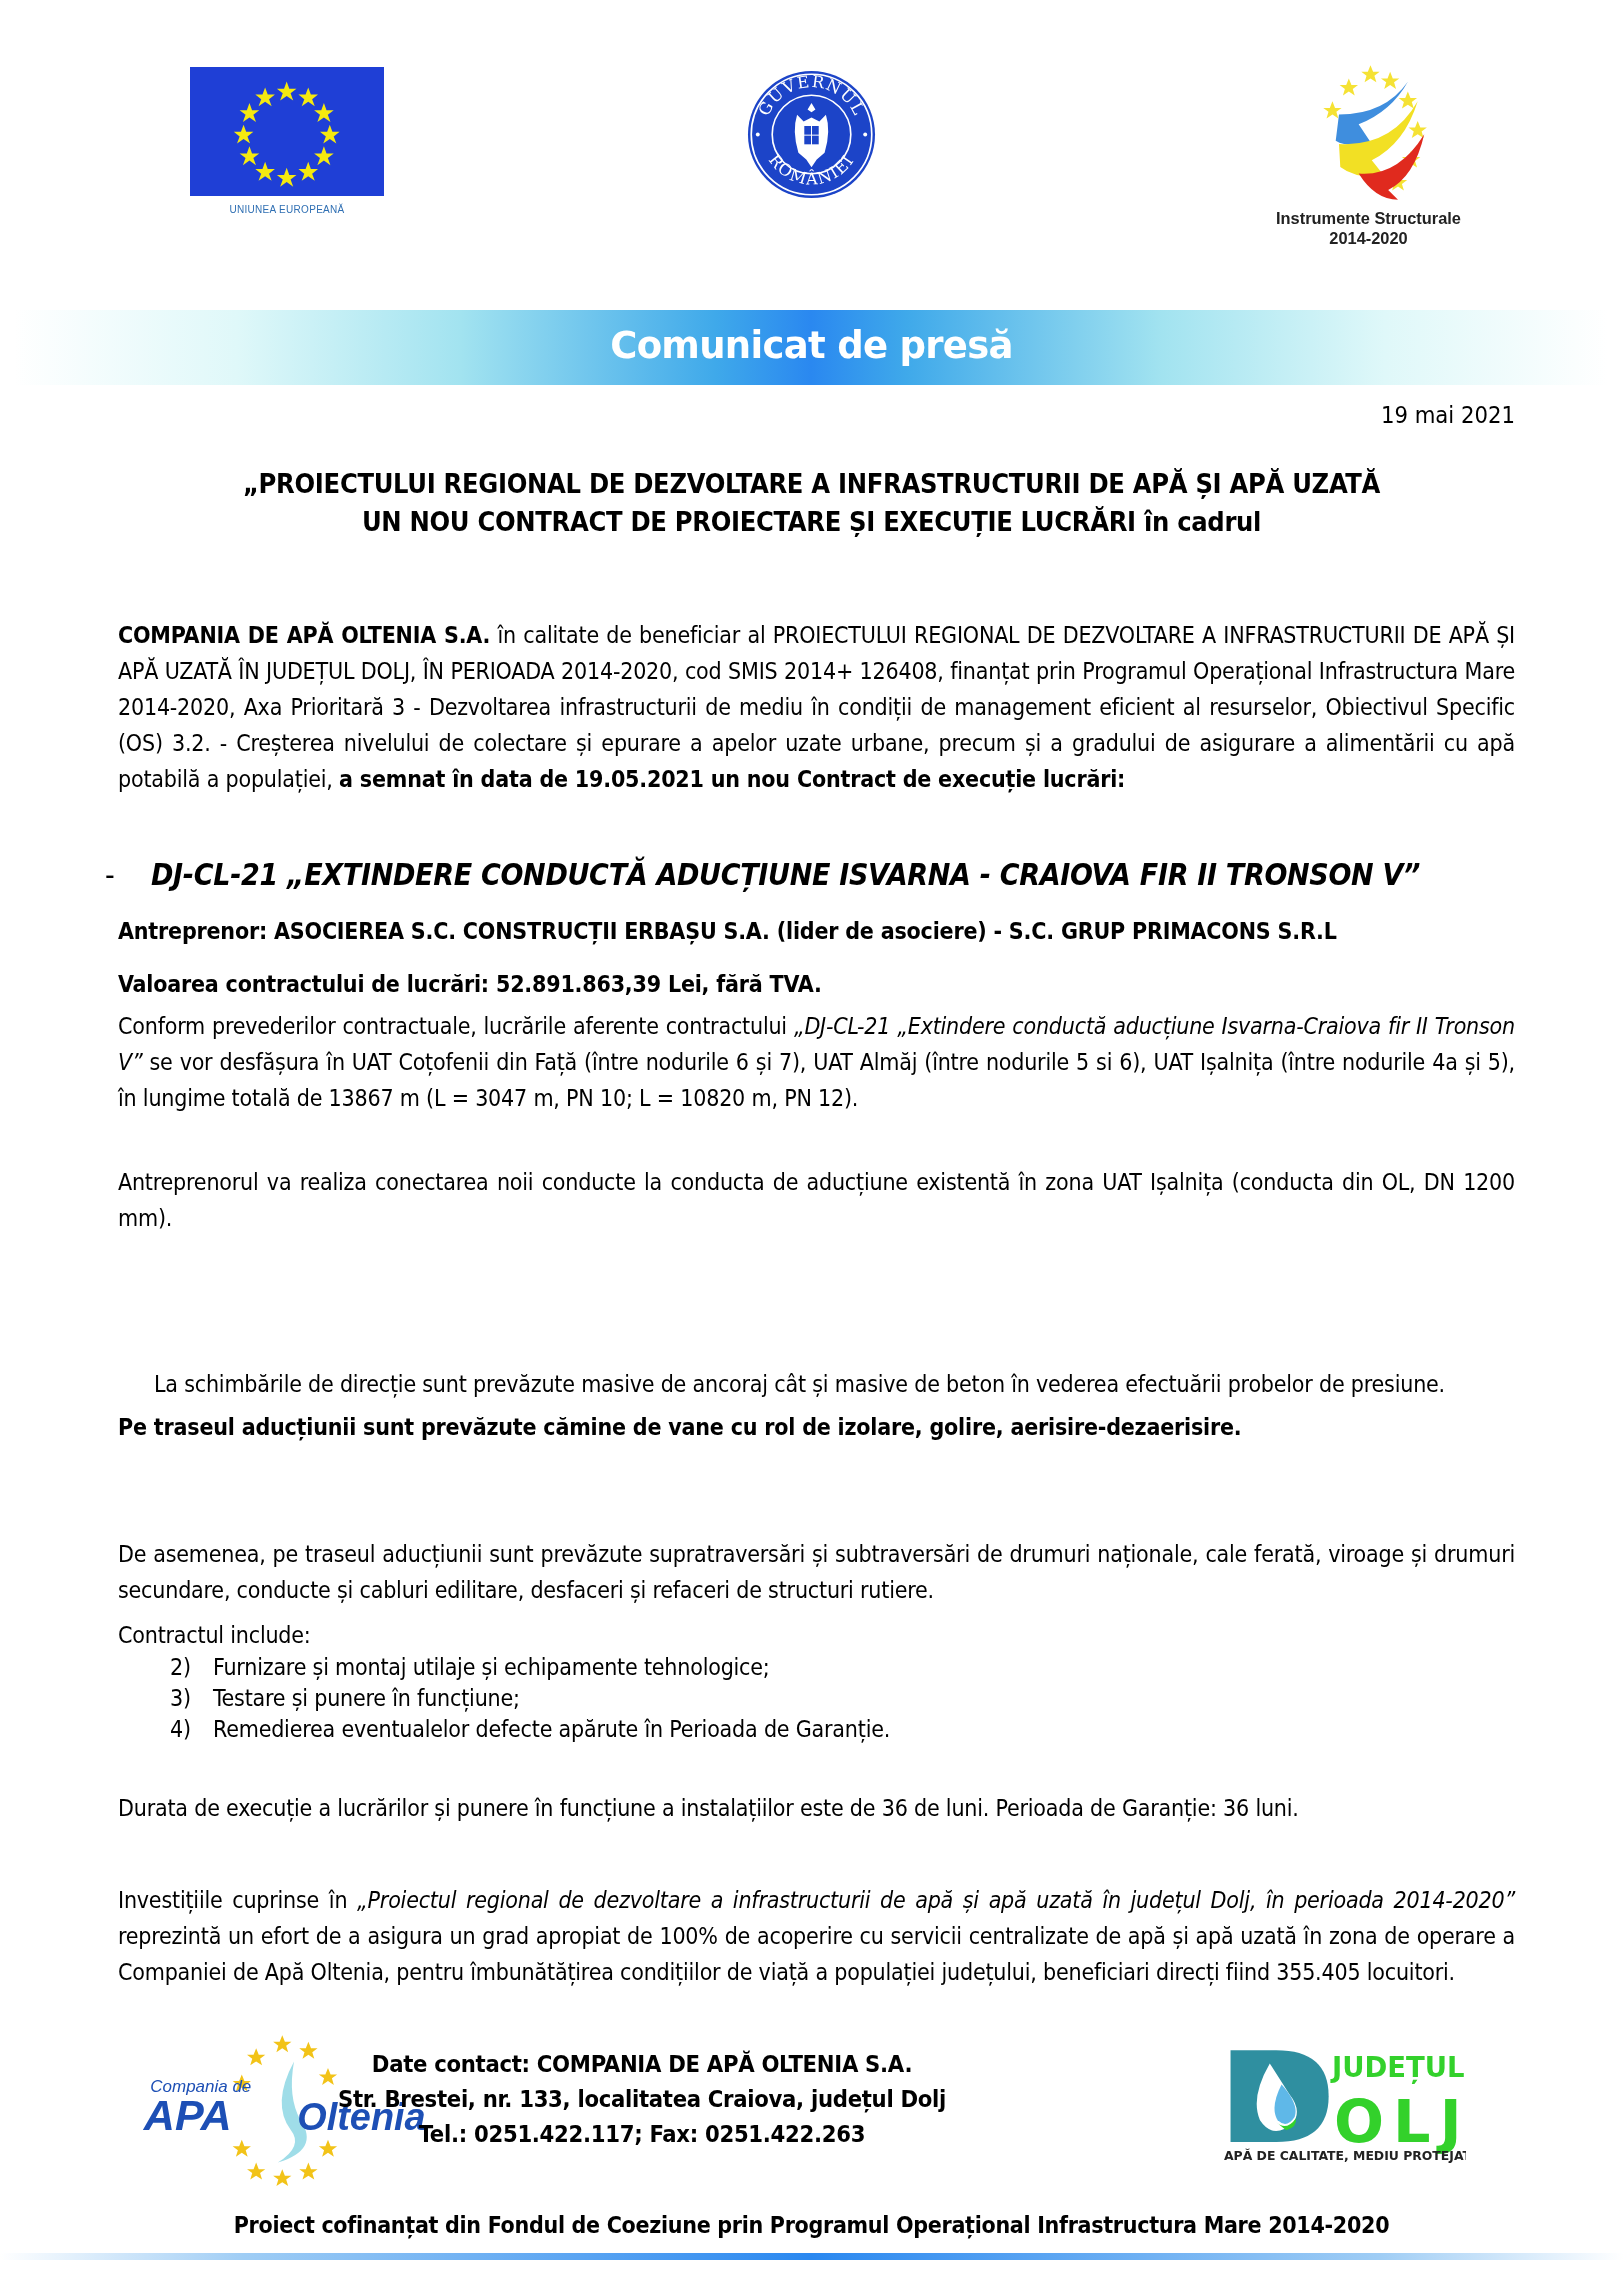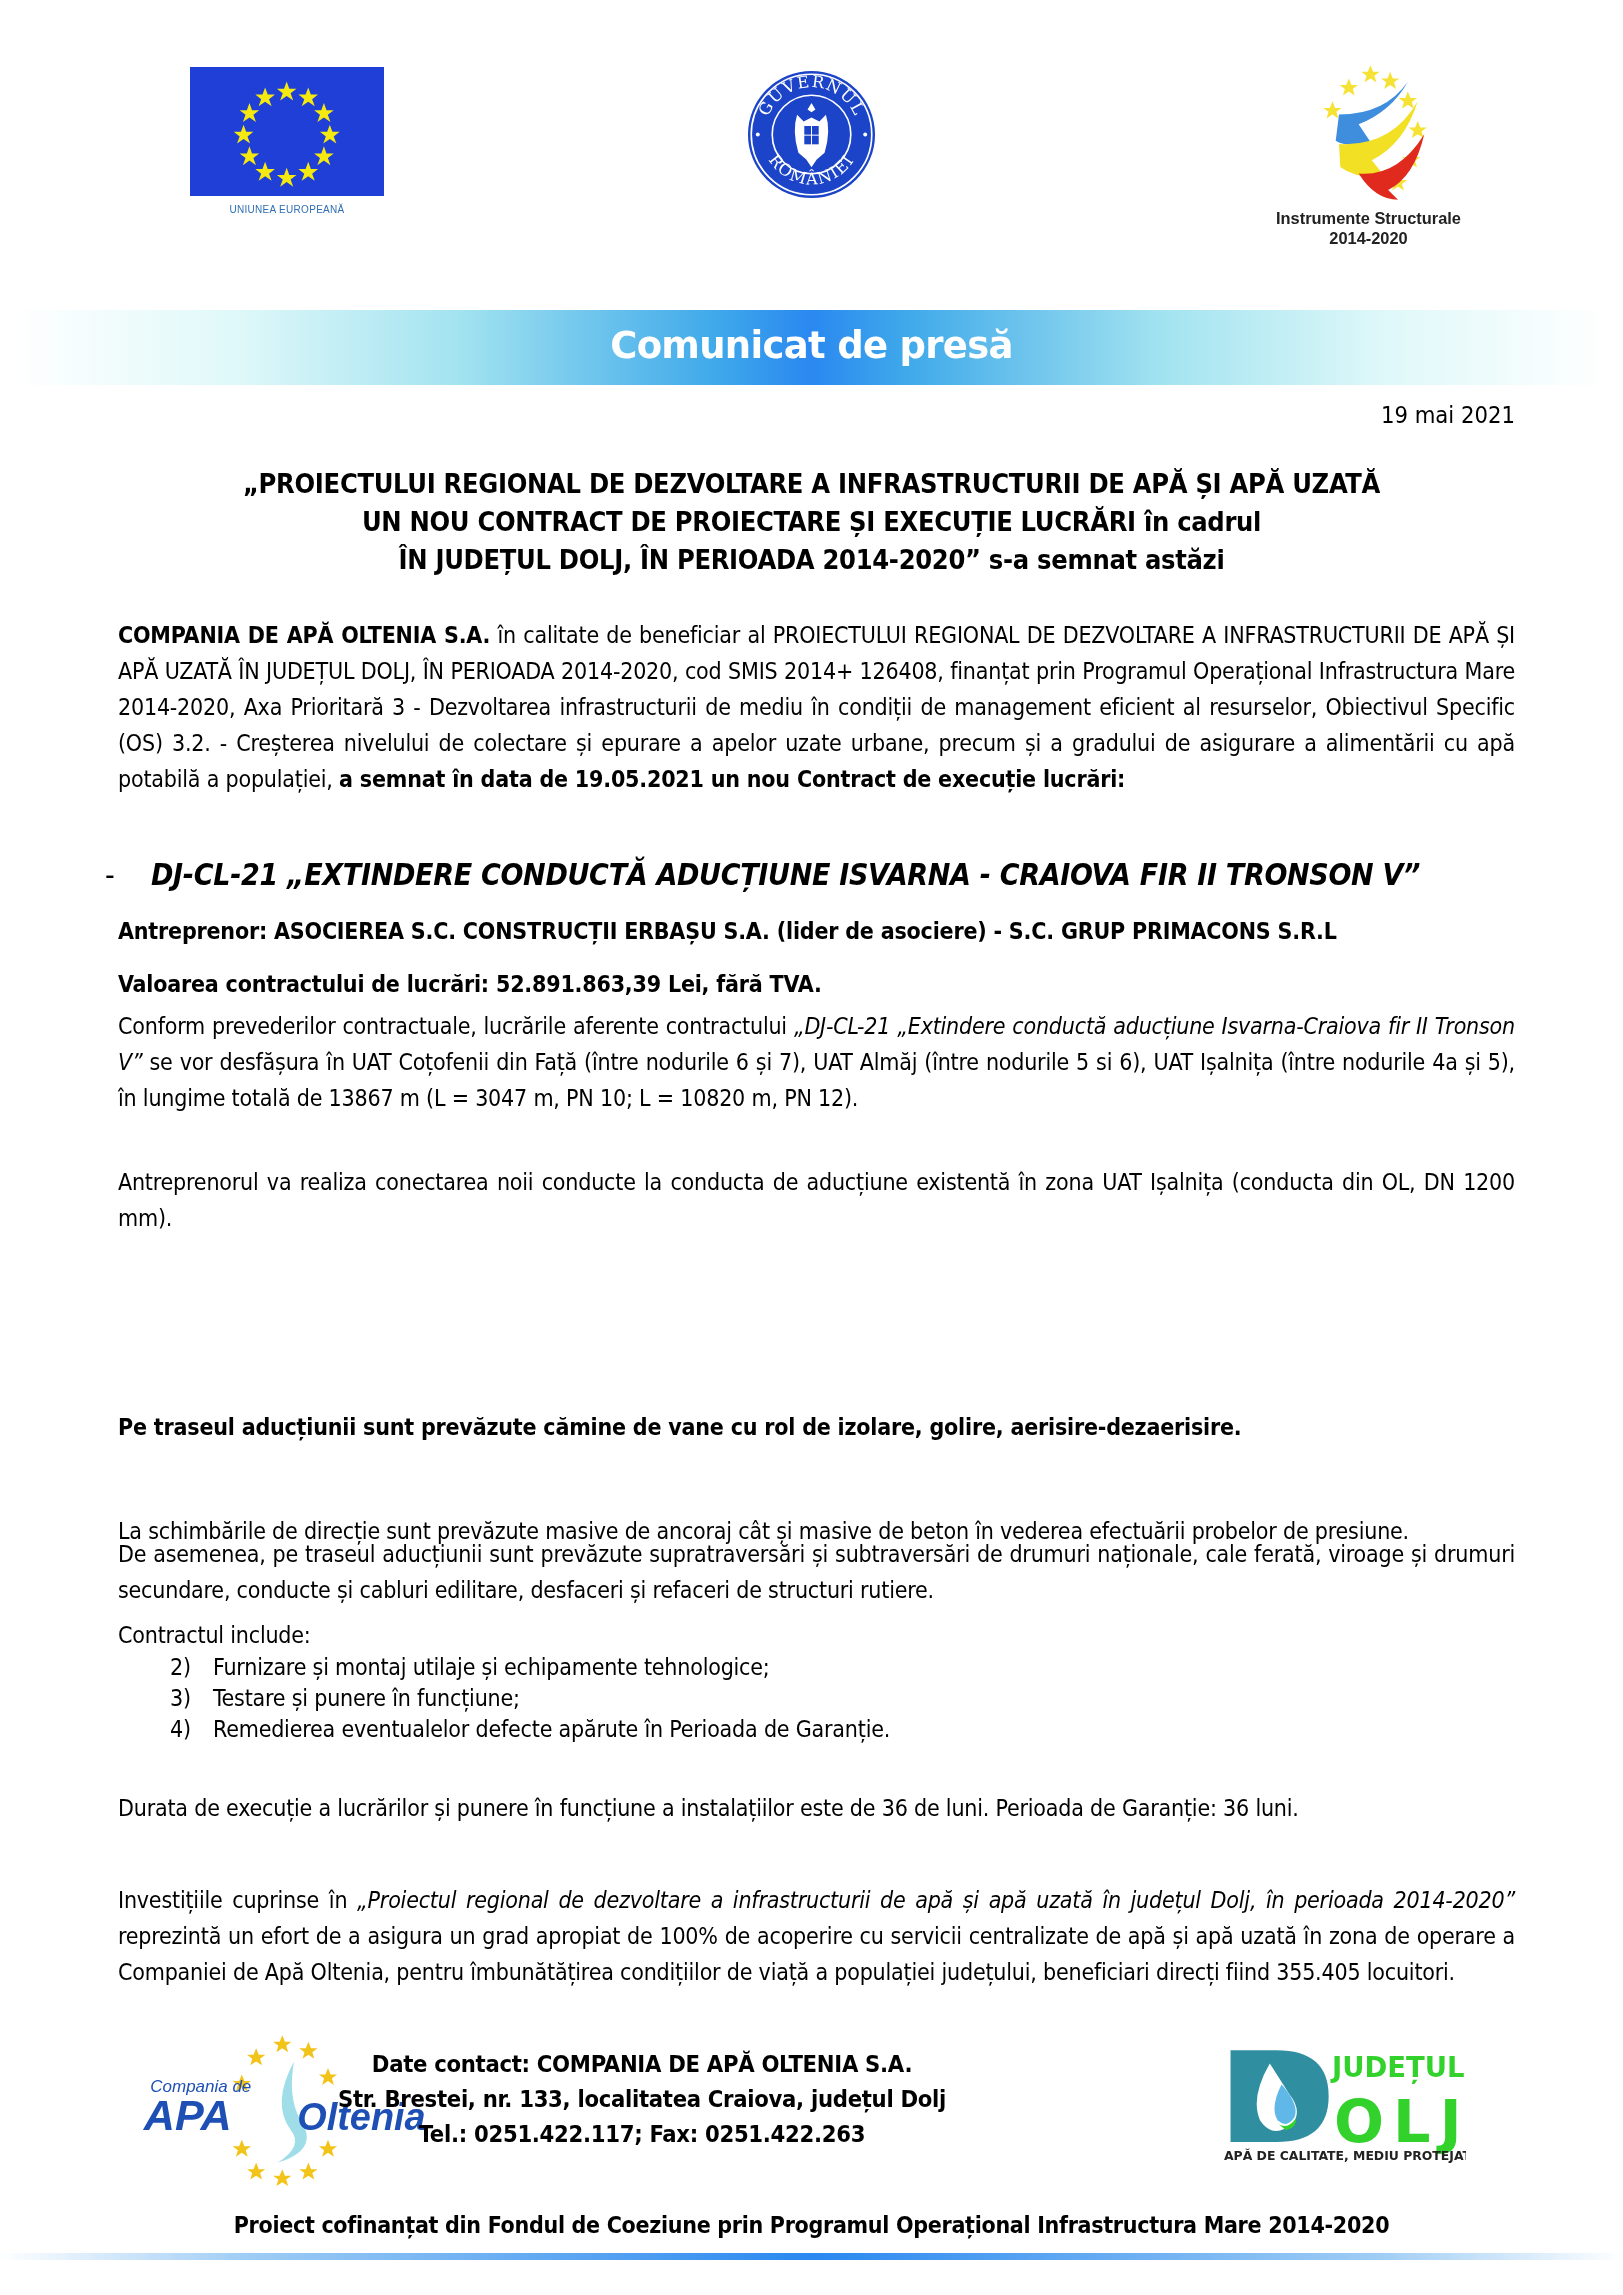--- a/index.html
+++ b/index.html
@@ -118,21 +118,20 @@
 </div>
 
 <div class="abs banner"></div>
 <div class="abs banner-title">Comunicat de presă</div>
 
 <div class="abs date">19 mai 2021</div>
 
 <div class="abs headline">
   <div>„PROIECTULUI REGIONAL DE DEZVOLTARE A INFRASTRUCTURII DE APĂ ȘI APĂ UZATĂ</div>
   <div>UN NOU CONTRACT DE PROIECTARE ȘI EXECUȚIE LUCRĂRI în cadrul</div>
-  <div>ÎN JUDEȚUL DOLJ, ÎN PERIOADA 2014-2020” s-a semnat astăzi</div>
 </div>
 
 <div class="abs body-block" style="top: 617px;">
   <span class="b">COMPANIA DE APĂ OLTENIA S.A.</span><span> în calitate de beneficiar al PROIECTULUI REGIONAL DE DEZVOLTARE A INFRASTRUCTURII DE APĂ ȘI APĂ UZATĂ ÎN JUDEȚUL DOLJ, ÎN PERIOADA 2014-2020, cod SMIS 2014+ 126408, finanțat prin Programul Operațional Infrastructura Mare 2014-2020, Axa Prioritară 3 - Dezvoltarea infrastructurii de mediu în condiții de management eficient al resurselor, Obiectivul Specific (OS) 3.2. - Creșterea nivelului de colectare și epurare a apelor uzate urbane, precum și a gradului de asigurare a alimentării cu apă potabilă a populației, </span><span class="b">a semnat în data de 19.05.2021 un nou Contract de execuție lucrări:</span>
 </div>
 
 <div class="abs contract-title">
   <span class="dash">-</span><span>DJ-CL-21 „EXTINDERE CONDUCTĂ ADUCȚIUNE ISVARNA - CRAIOVA FIR II TRONSON V”</span>
 </div>
 
@@ -144,21 +143,21 @@
 <div class="abs body-block" style="top: 1008px;">
   <span>Conform prevederilor contractuale, lucrările aferente contractului </span><span class="i">„DJ-CL-21 „Extindere conductă aducțiune Isvarna-Craiova fir II Tronson V”</span><span> se vor desfășura în UAT Coțofenii din Față (între nodurile 6 și 7), UAT Almăj (între nodurile 5 si 6), UAT Ișalnița (între nodurile 4a și 5), în lungime totală de 13867 m (L = 3047 m, PN 10; L = 10820 m, PN 12).</span>
 </div>
 
 <div class="abs body-block" style="top: 1164px;">Antreprenorul va realiza conectarea noii conducte la conducta de aducțiune existentă în zona UAT Ișalnița (conducta din OL, DN 1200 mm).</div>
 
 <div class="abs body-block" style="top: 1246px;"></div>
 
 <div class="abs body-block" style="top: 1409px; font-weight: bold;">Pe traseul aducțiunii sunt prevăzute cămine de vane cu rol de izolare, golire, aerisire-dezaerisire.</div>
 
-<div class="abs body-block" style="top: 1513px;">La schimbările de direcție sunt prevăzute masive de ancoraj cât și masive de beton în vederea efectuării probelor de presiune.</div>
+<div class="abs body-block" style="top: 1366px; margin-left: 36px;">La schimbările de direcție sunt prevăzute masive de ancoraj cât și masive de beton în vederea efectuării probelor de presiune.</div>
 
 <div class="abs body-block" style="top: 1536px;">De asemenea, pe traseul aducțiunii sunt prevăzute supratraversări și subtraversări de drumuri naționale, cale ferată, viroage și drumuri secundare, conducte și cabluri edilitare, desfaceri și refaceri de structuri rutiere.</div>
 
 <div class="abs body-block" style="top: 1617px;">Contractul include:</div>
 
 <div class="abs list" style="top: 1652px;">
   <div><span class="num">2)</span><span>Furnizare și montaj utilaje și echipamente tehnologice;</span></div>
   <div><span class="num">3)</span><span>Testare și punere în funcțiune;</span></div>
   <div><span class="num">4)</span><span>Remedierea eventualelor defecte apărute în Perioada de Garanție.</span></div>
 </div>

